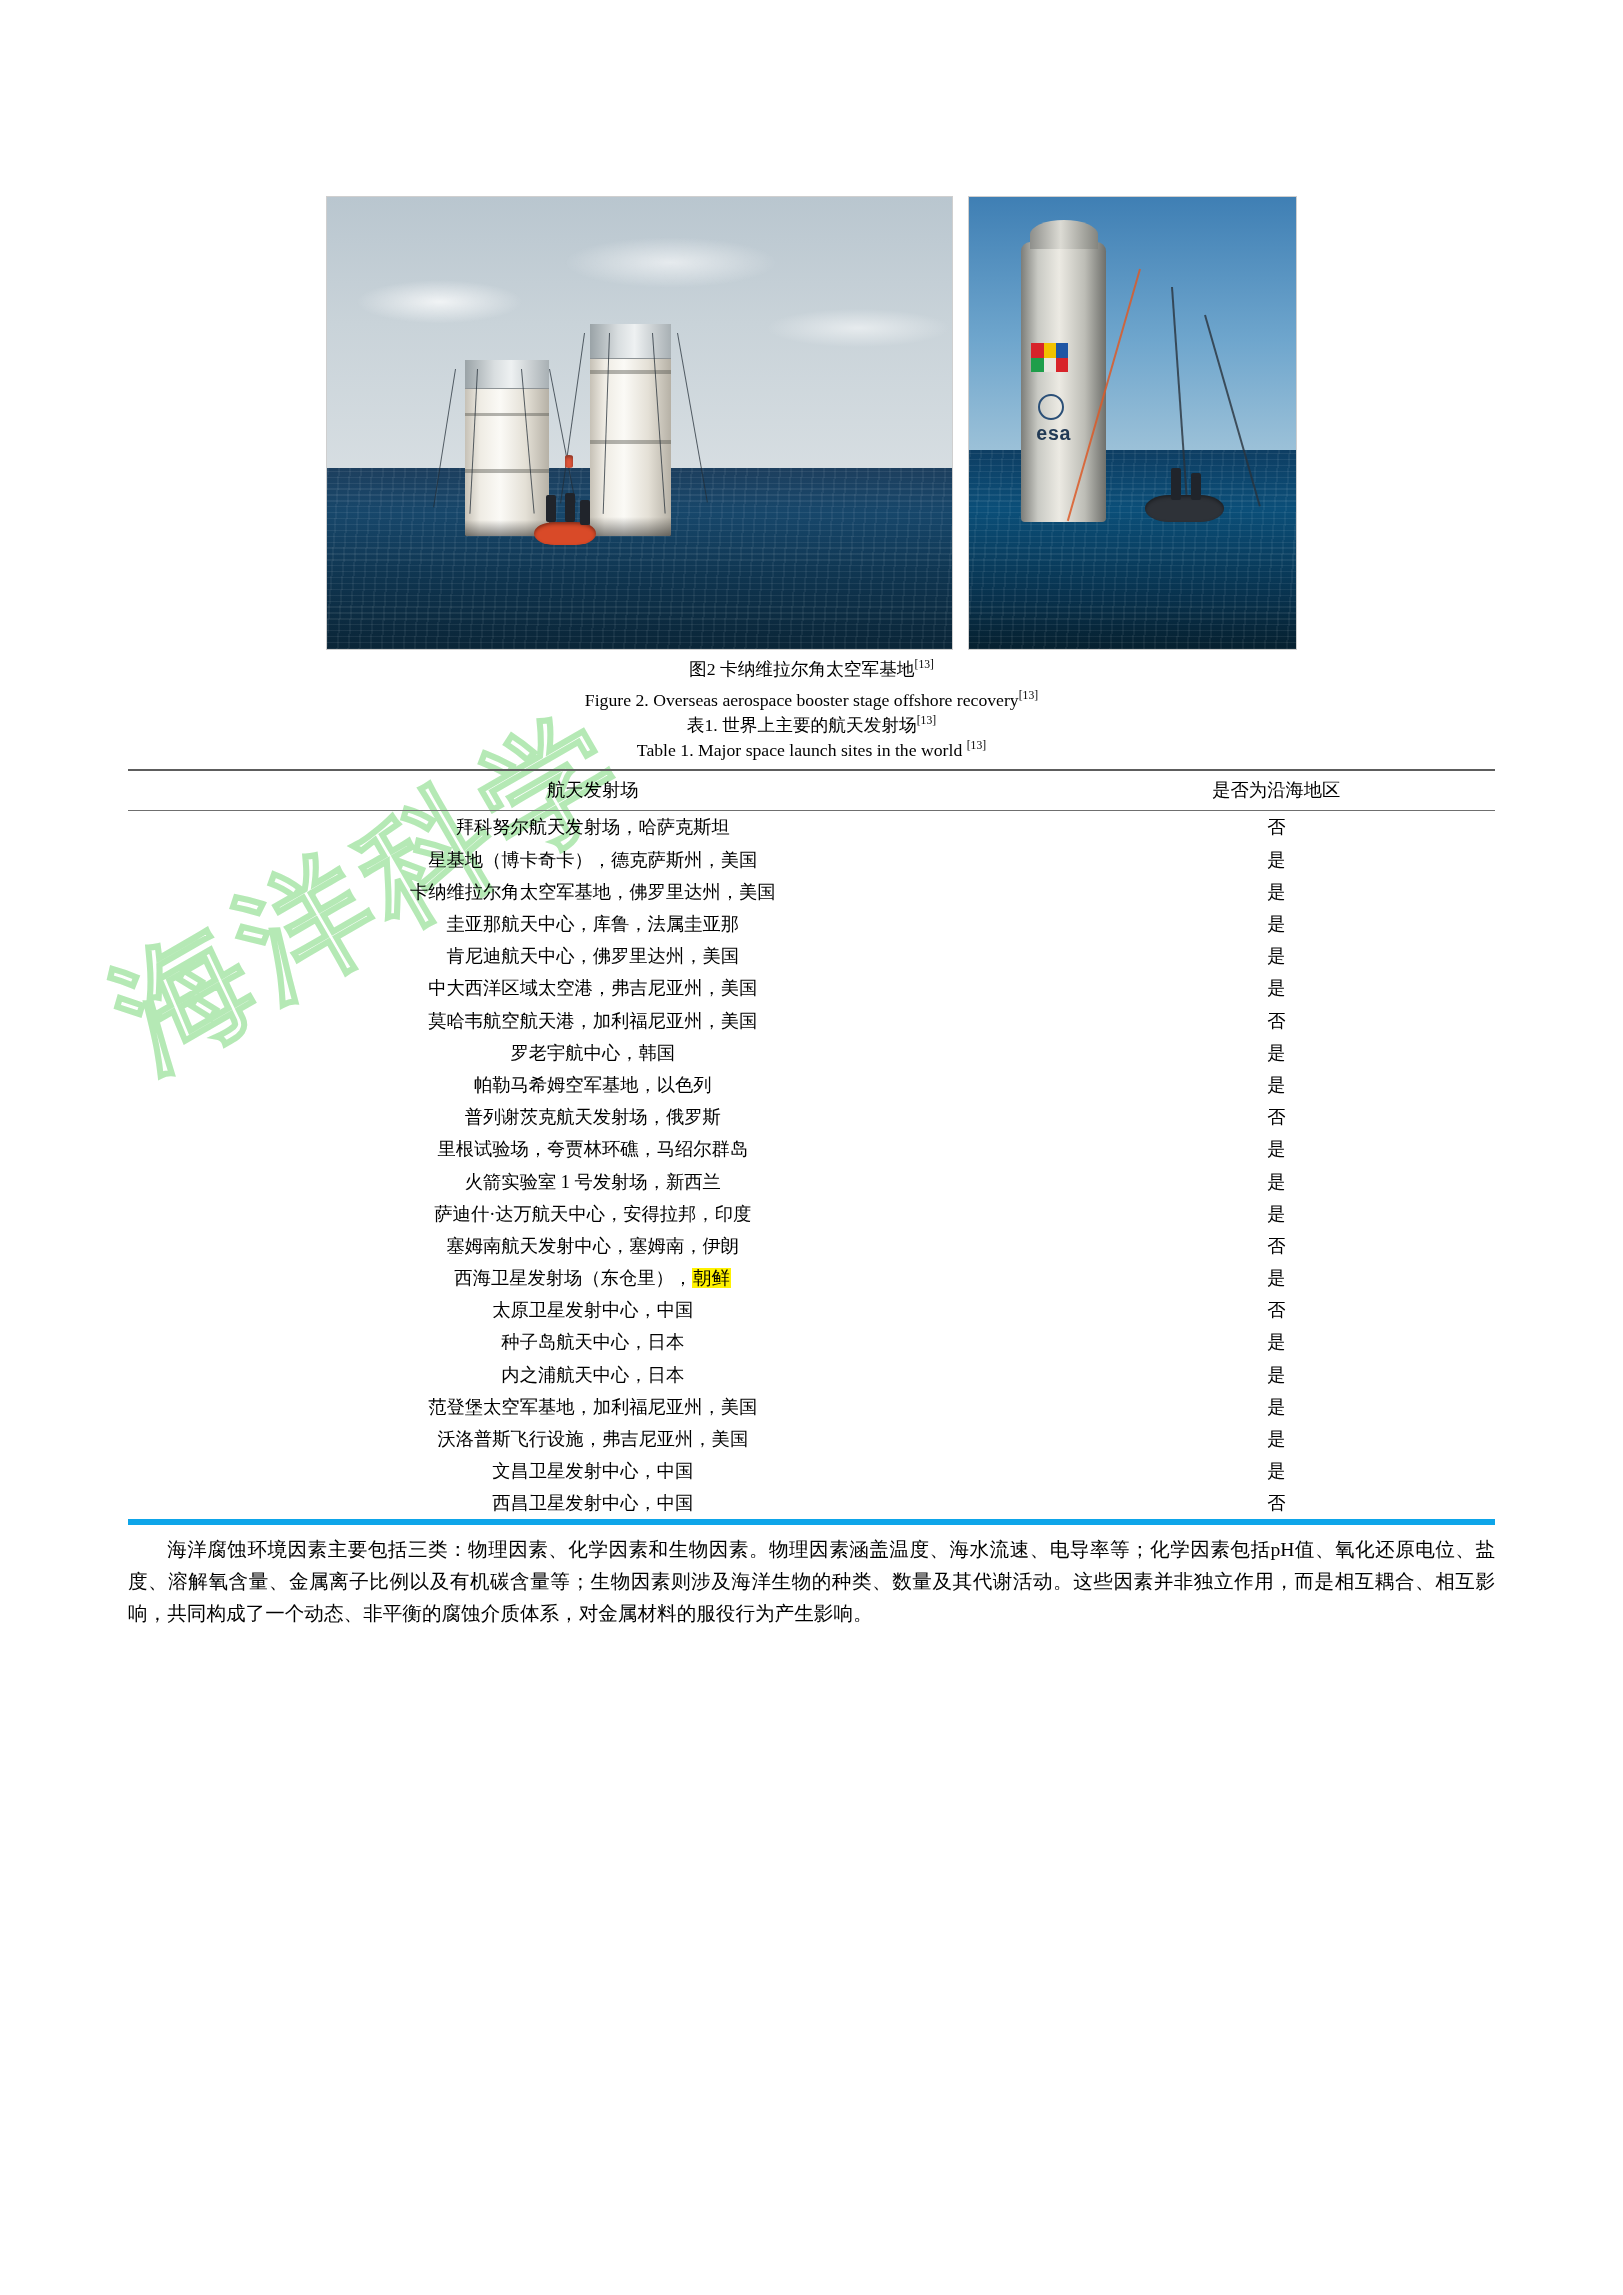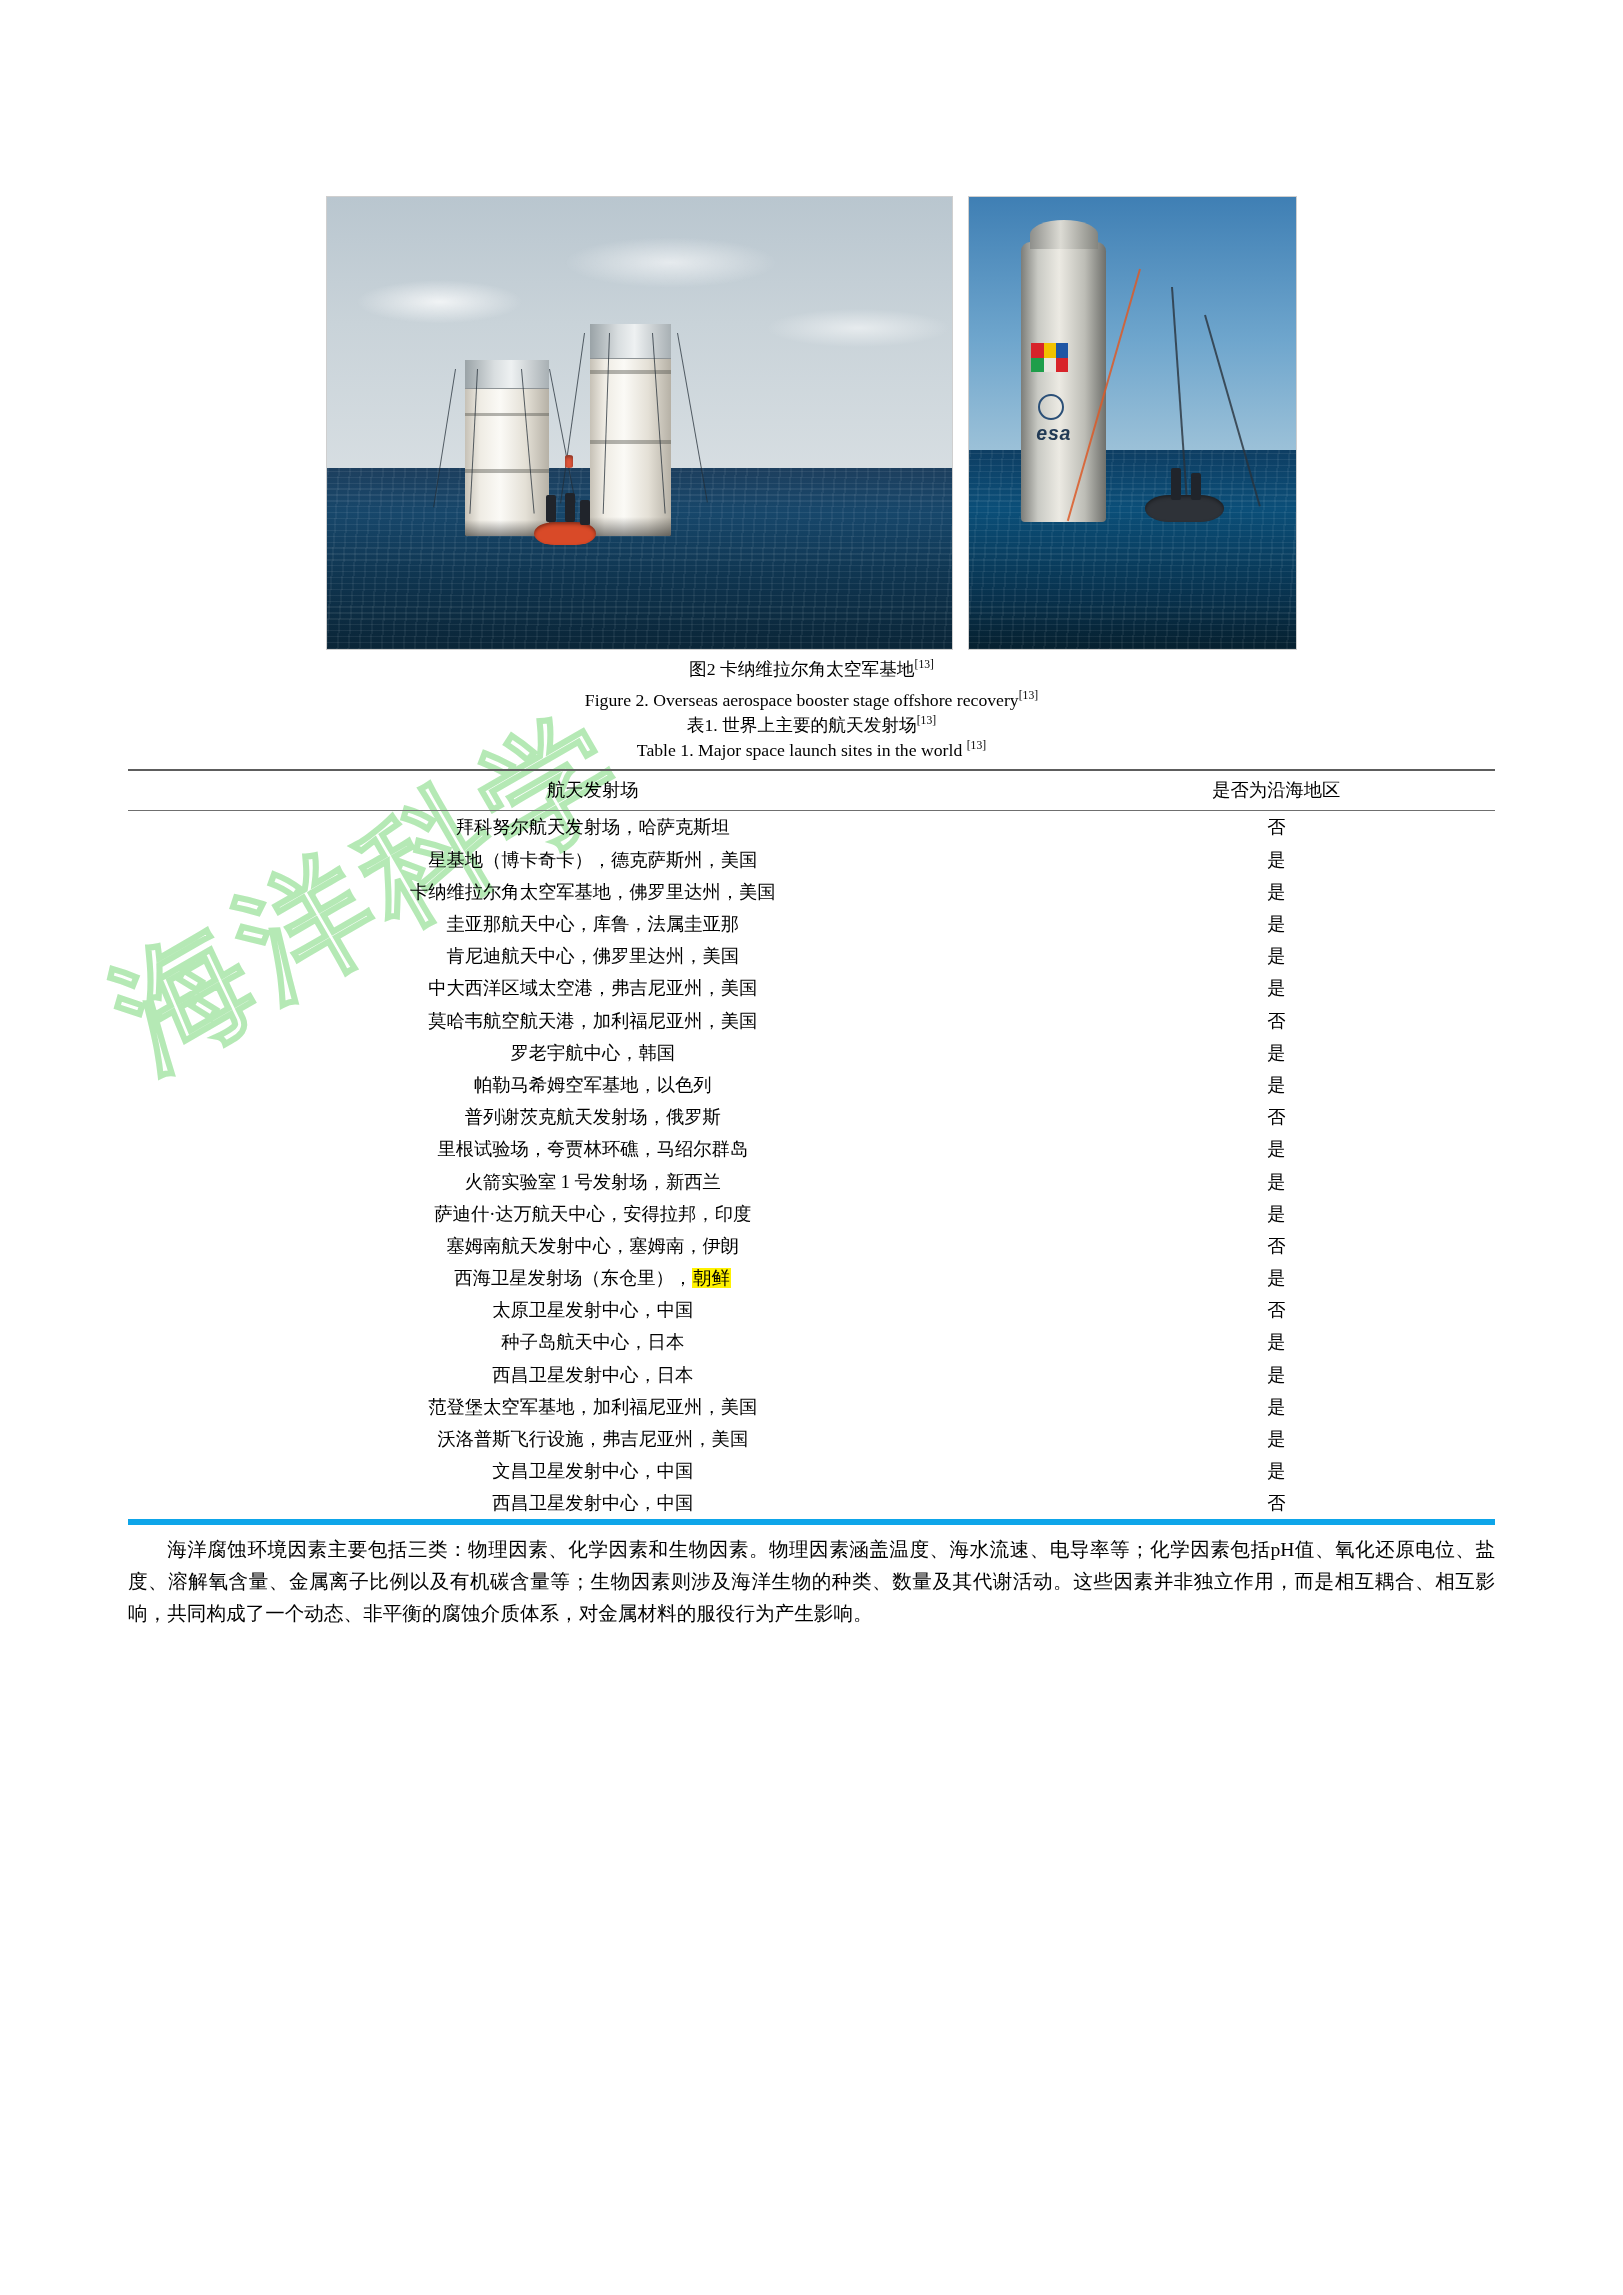--- a/index.html
+++ b/index.html
@@ -139,21 +139,20 @@
     width: 37px; height: 29px;
     display: grid;
     grid-template-columns: repeat(3, 1fr);
     grid-template-rows: repeat(2, 1fr);
   }
   .capsule .flagrow i { display:block; }
   .esa {
     position: absolute;
     left: 18%; top: 64%;
     font-family: "Liberation Sans", sans-serif;
-    font-style: italic;
     font-weight: bold;
     font-size: 19.6px;
     color: #223a55;
     letter-spacing: 0.7px;
   }
   .esa-dot {
     position: absolute;
     left: 20%; top: 54%;
     width: 22px; height: 22px;
     border-radius: 50%;
@@ -394,21 +393,21 @@
         </tr>
         <tr>
           <td>太原卫星发射中心，中国</td>
           <td>否</td>
         </tr>
         <tr>
           <td>种子岛航天中心，日本</td>
           <td>是</td>
         </tr>
         <tr>
-          <td>西昌卫星发射中心，日本</td>
+          <td>内之浦航天中心，日本</td>
           <td>是</td>
         </tr>
         <tr>
           <td>范登堡太空军基地，加利福尼亚州，美国</td>
           <td>是</td>
         </tr>
         <tr>
           <td>沃洛普斯飞行设施，弗吉尼亚州，美国</td>
           <td>是</td>
         </tr>

